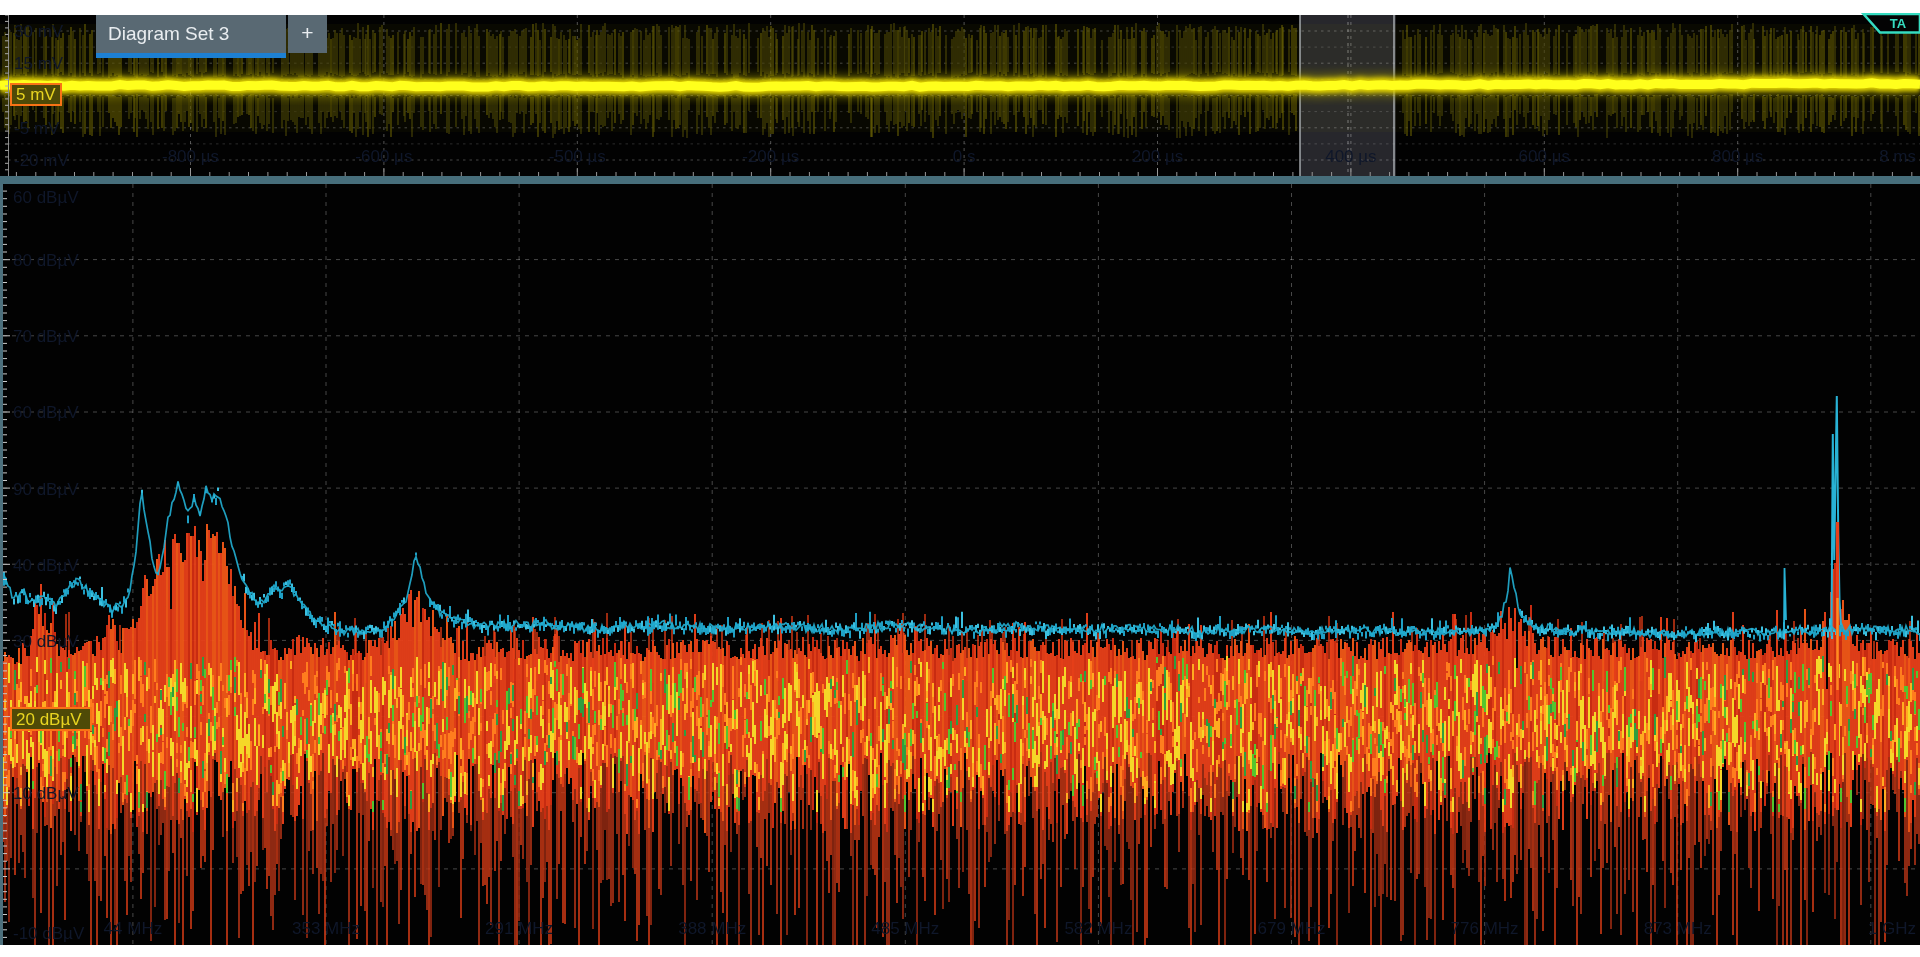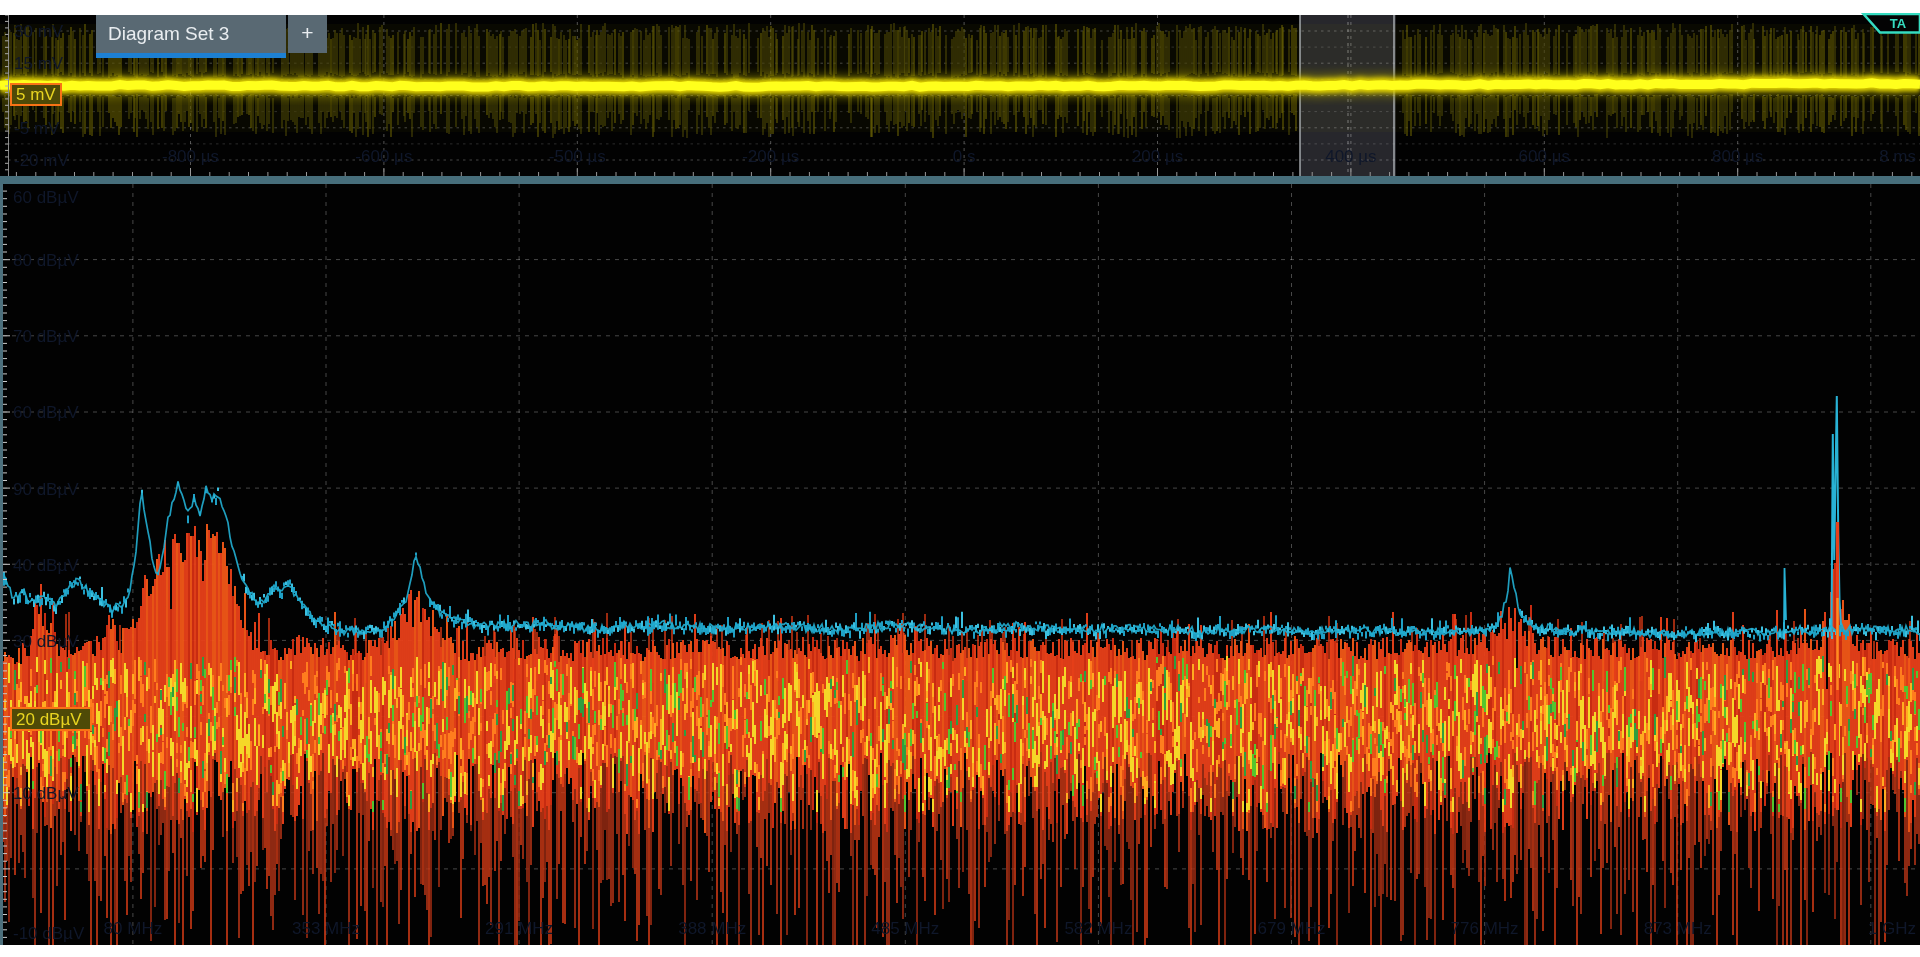--- a/index.html
+++ b/index.html
@@ -357,21 +357,21 @@
     <div class="yl" style="left:13px;top:336px;transform:translateY(-50%)">70 dBµV</div>
     <div class="yl" style="left:13px;top:412px;transform:translateY(-50%)">60 dBµV</div>
     <div class="yl" style="left:13px;top:489px;transform:translateY(-50%)">90 dBµV</div>
     <div class="yl" style="left:13px;top:565px;transform:translateY(-50%)">40 dBµV</div>
     <div class="yl" style="left:13px;top:641px;transform:translateY(-50%)">30 dBµV</div>
     <div class="yl" style="left:13px;top:793px;transform:translateY(-50%)">10 dBµV</div>
     <div class="yl" style="left:13px;top:933px;transform:translateY(-50%)">-10 dBµV</div>
     <div class="ybox" style="left:10px;top:707px;width:78px;height:20px">
       <span>20 dBµV</span>
     </div>
-    <div class="yl" style="left:132.9px;top:928px;transform:translate(-50%,-50%)">80 MHz</div>
+    <div class="yl" style="left:132.9px;top:928px;transform:translate(-50%,-50%)">44 MHz</div>
     <div class="yl" style="left:326.0px;top:928px;transform:translate(-50%,-50%)">353 MHz</div>
     <div class="yl" style="left:519.1px;top:928px;transform:translate(-50%,-50%)">291 MHz</div>
     <div class="yl" style="left:712.1999999999999px;top:928px;transform:translate(-50%,-50%)">388 MHz</div>
     <div class="yl" style="left:905.3px;top:928px;transform:translate(-50%,-50%)">485 MHz</div>
     <div class="yl" style="left:1098.4px;top:928px;transform:translate(-50%,-50%)">582 MHz</div>
     <div class="yl" style="left:1291.5px;top:928px;transform:translate(-50%,-50%)">679 MHz</div>
     <div class="yl" style="left:1484.6000000000001px;top:928px;transform:translate(-50%,-50%)">776 MHz</div>
     <div class="yl" style="left:1677.7px;top:928px;transform:translate(-50%,-50%)">873 MHz</div>
     <div class="yl" style="right:4px;top:928px;transform:translateY(-50%)">1 GHz</div>
 <div id="tab">

